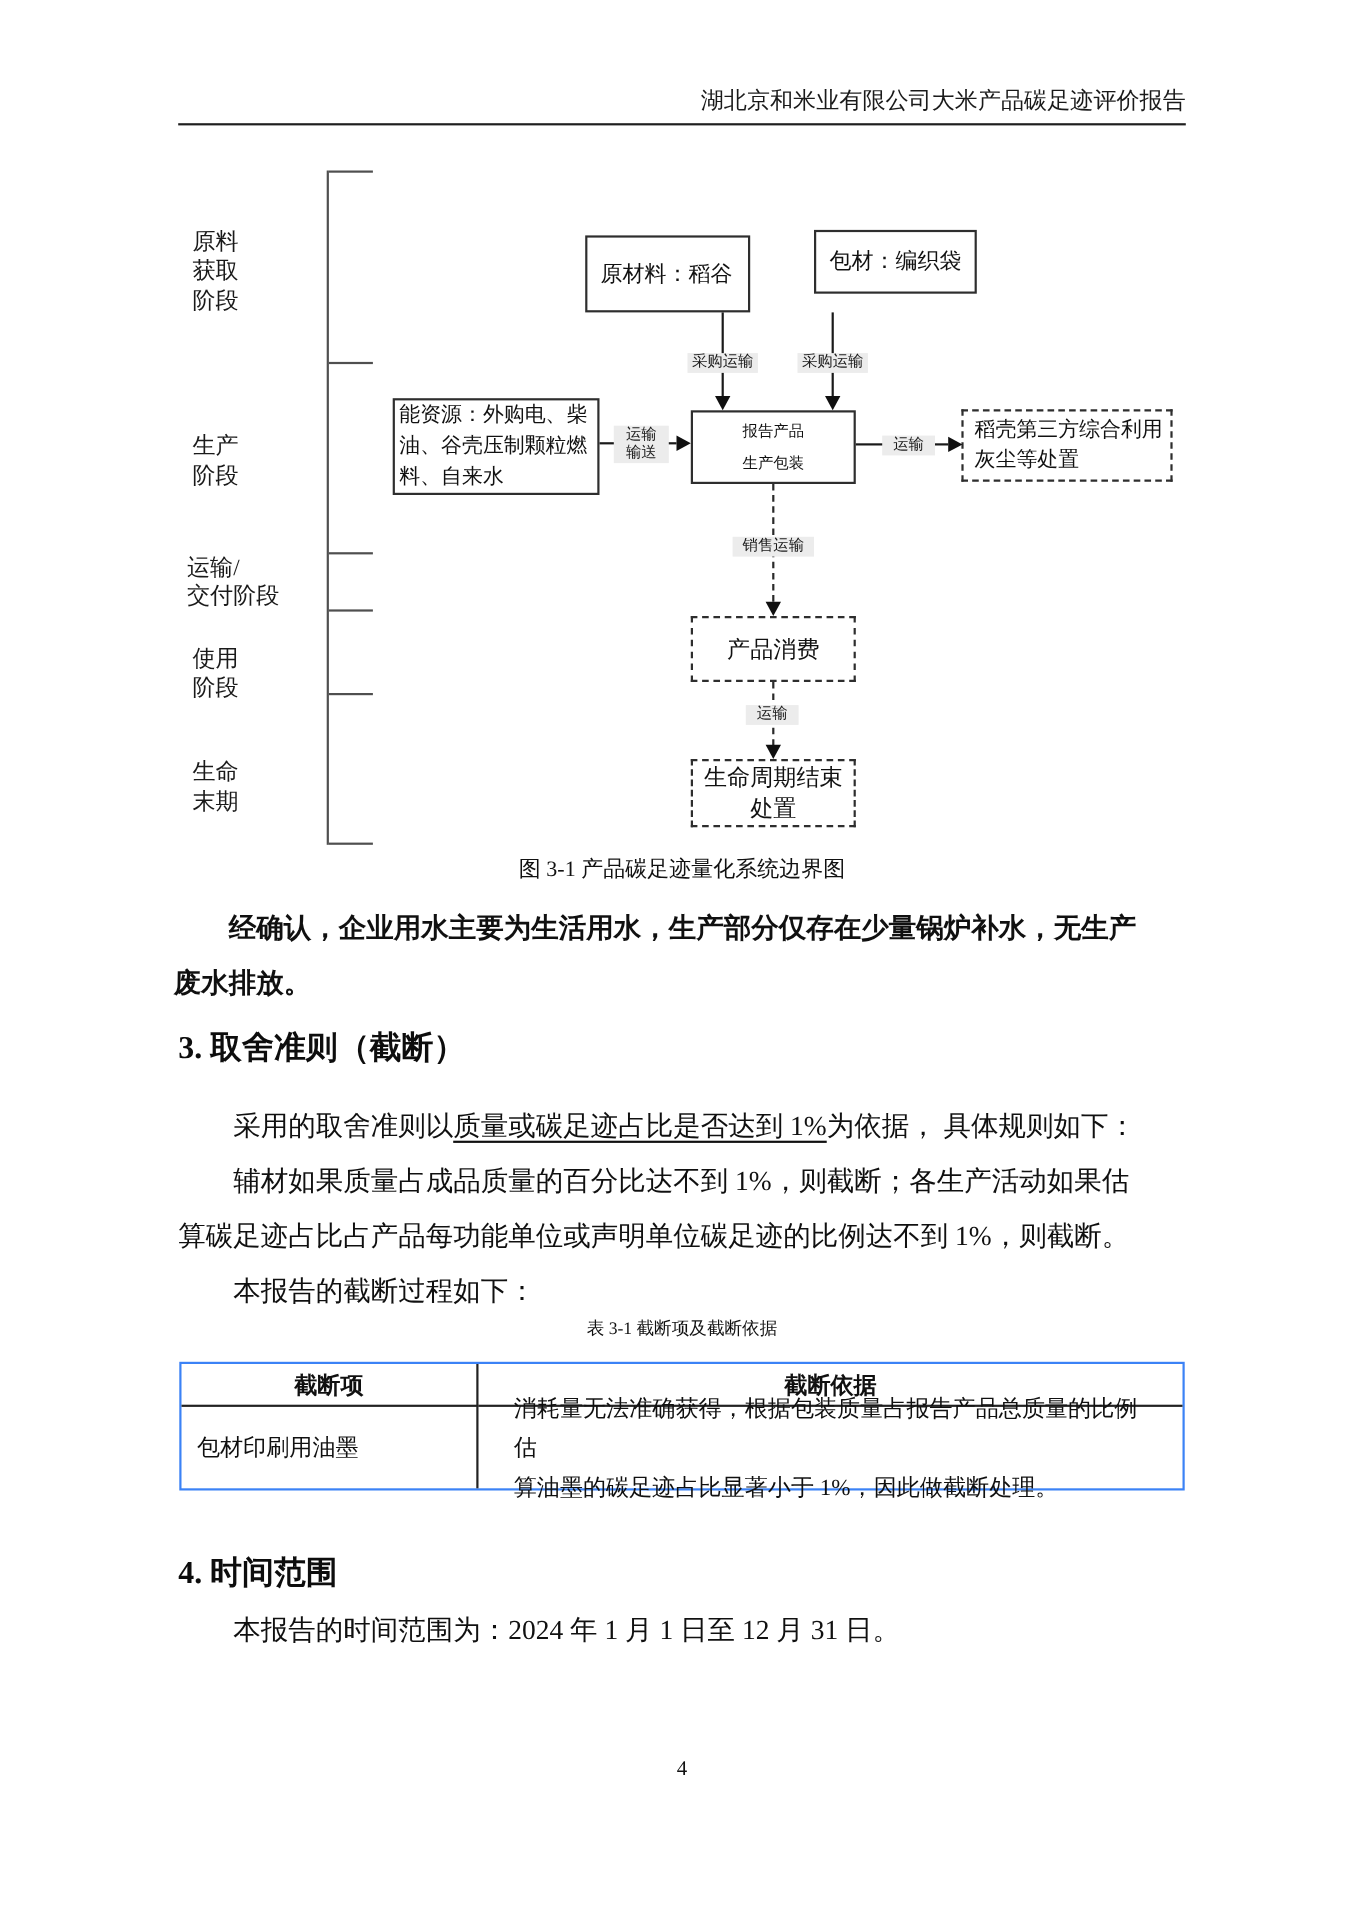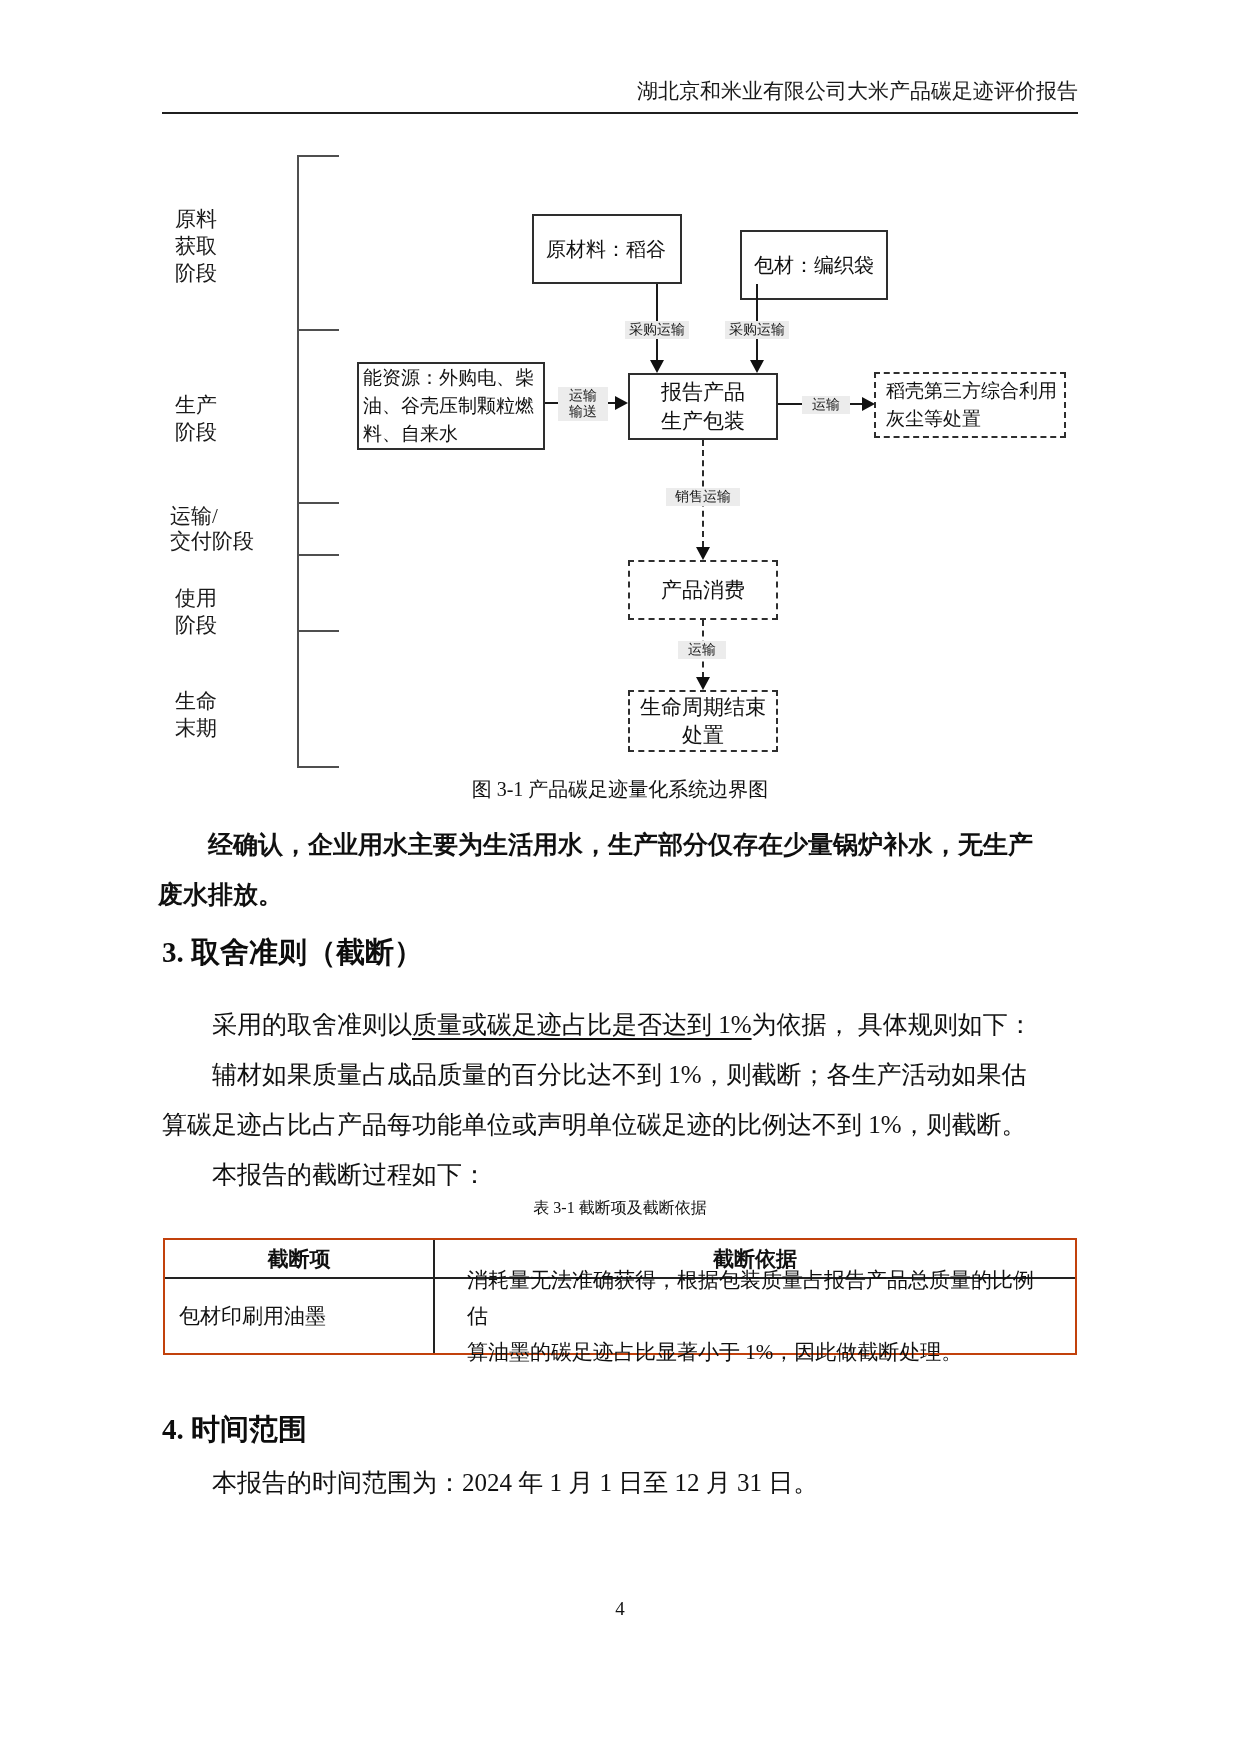--- a/index.html
+++ b/index.html
@@ -30,21 +30,21 @@
   .tri-right{width:0;height:0;border-top:7px solid transparent;border-bottom:7px solid transparent;border-left:13px solid #101010;}
   .flow-label{background:#ececec;font-size:14px;line-height:16px;text-align:center;
               white-space:pre-line;color:#1a1a1a;padding:1px 2px;box-sizing:border-box;}
   
   .fig-caption{left:0;width:1240px;text-align:center;top:776px;font-size:20px;color:#111;}
   .body-par{font-size:25px;line-height:50px;text-indent:2em;white-space:pre-line;color:#101010;}
   .sec-heading{font-size:29px;font-weight:bold;color:#0d0d0d;}
   .underline{text-decoration:underline;text-underline-offset:5px;}
   .tbl-caption{left:0;width:1240px;text-align:center;top:1198px;font-size:16px;color:#111;}
   
-  .tbl{left:163px;top:1238px;width:914px;border:2px solid #c2410c;display:grid;
+  .tbl{left:163px;top:1238px;width:914px;border:2px solid #3b82f6;display:grid;
        grid-template-columns:270px 1fr;box-sizing:border-box;background:#fff;}
   .tbl .cell{box-sizing:border-box;font-size:21px;color:#101010;}
   .tbl .c1{border-right:2px solid #222;}
   .tbl .th{height:39px;display:flex;align-items:center;justify-content:center;
            font-weight:bold;border-bottom:2px solid #222;}
   .tbl .td{height:74px;display:flex;align-items:center;}
   .tbl .td.c1{padding-left:14px;}
   .tbl .td.c2{padding:0 32px;line-height:36px;white-space:pre-line;}
   .pg-number{left:0;width:1240px;text-align:center;top:1598px;font-size:19px;color:#111;}
 </style>
@@ -70,25 +70,25 @@
   <div class="abs stage" style="left:175px;top:392px;width:110px;">生产
 阶段</div>
   <div class="abs stage s3" style="left:170px;top:504px;width:120px;">运输/
 交付阶段</div>
   <div class="abs stage" style="left:175px;top:585px;width:110px;">使用
 阶段</div>
   <div class="abs stage" style="left:175px;top:688px;width:110px;">生命
 末期</div>
 
   <div class="abs dbox" style="left:532px;top:214px;width:150px;height:70px;padding-left:12px;">原材料：稻谷</div>
-  <div class="abs dbox" style="left:740px;top:230px;width:148px;height:70px;padding-left:12px;">包材：编织袋</div>
+  <div class="abs dbox" style="left:740px;top:209px;width:148px;height:58px;padding-left:12px;">包材：编织袋</div>
   <div class="abs dbox" style="left:357px;top:362px;width:188px;height:88px;padding:2px 4px;font-size:19px;">能资源：外购电、柴
 油、谷壳压制颗粒燃
 料、自来水</div>
-  <div class="abs dbox center" style="left:628px;top:373px;width:150px;height:67px;font-size:21px;line-height:29px;">报告产品
+  <div class="abs dbox center" style="left:628px;top:373px;width:150px;height:67px;font-size:14px;line-height:29px;">报告产品
 生产包装</div>
 
   <div class="abs dbox dashed" style="left:874px;top:372px;width:192px;height:66px;padding-left:10px;font-size:19px;">稻壳第三方综合利用
 灰尘等处置</div>
   <div class="abs dbox dashed center" style="left:628px;top:560px;width:150px;height:60px;font-size:21px;">产品消费</div>
   <div class="abs dbox dashed center" style="left:628px;top:690px;width:150px;height:62px;font-size:21px;">生命周期结束
 处置</div>
 
   <div class="abs solid-v" style="left:656px;top:284px;height:78px;"></div>
   <div class="abs tri-down" style="left:650px;top:360px;"></div>

